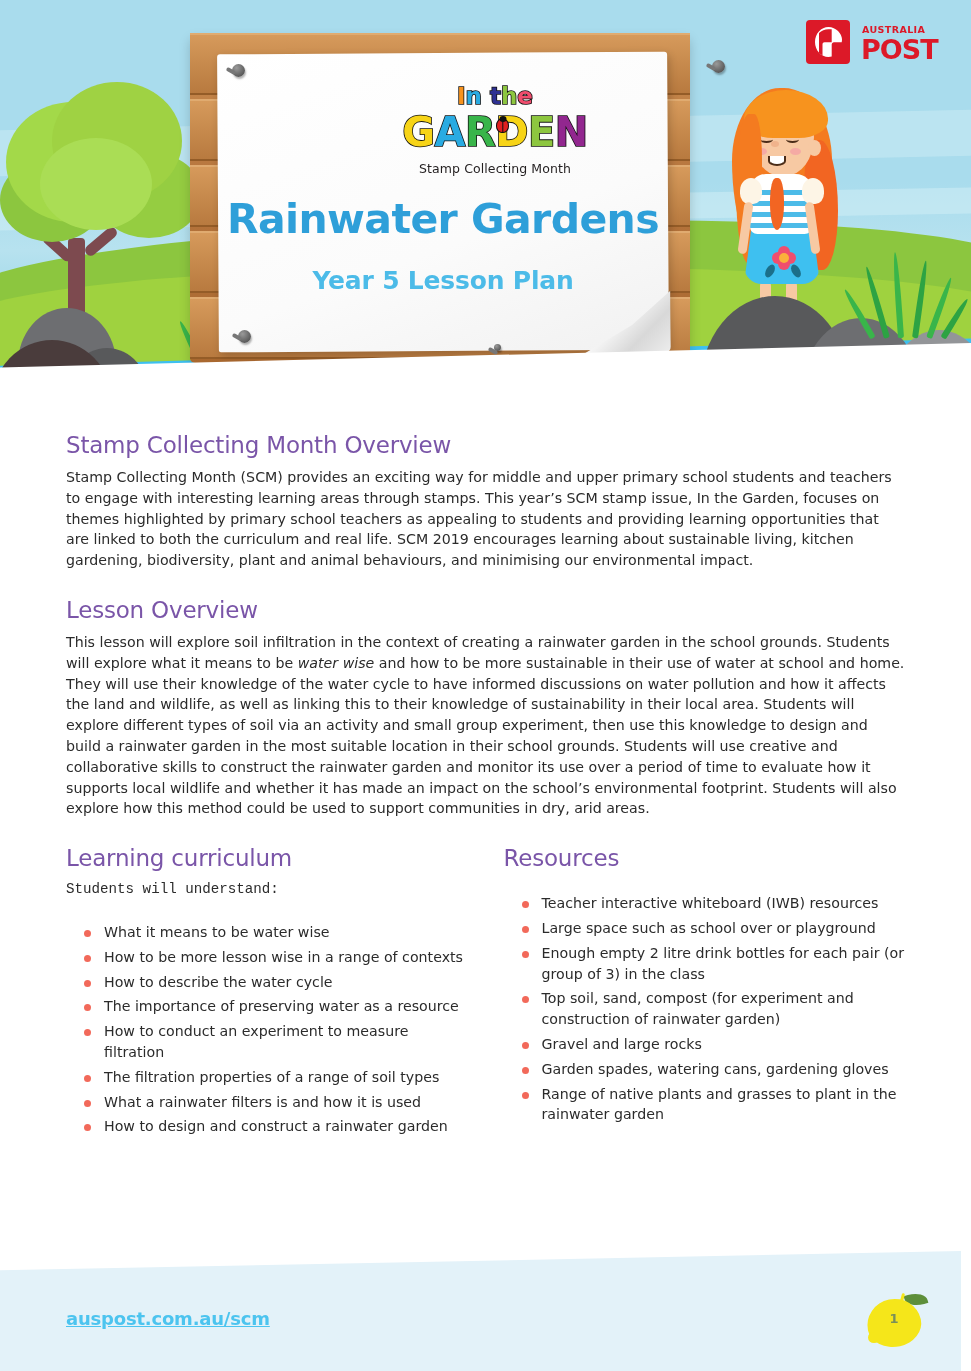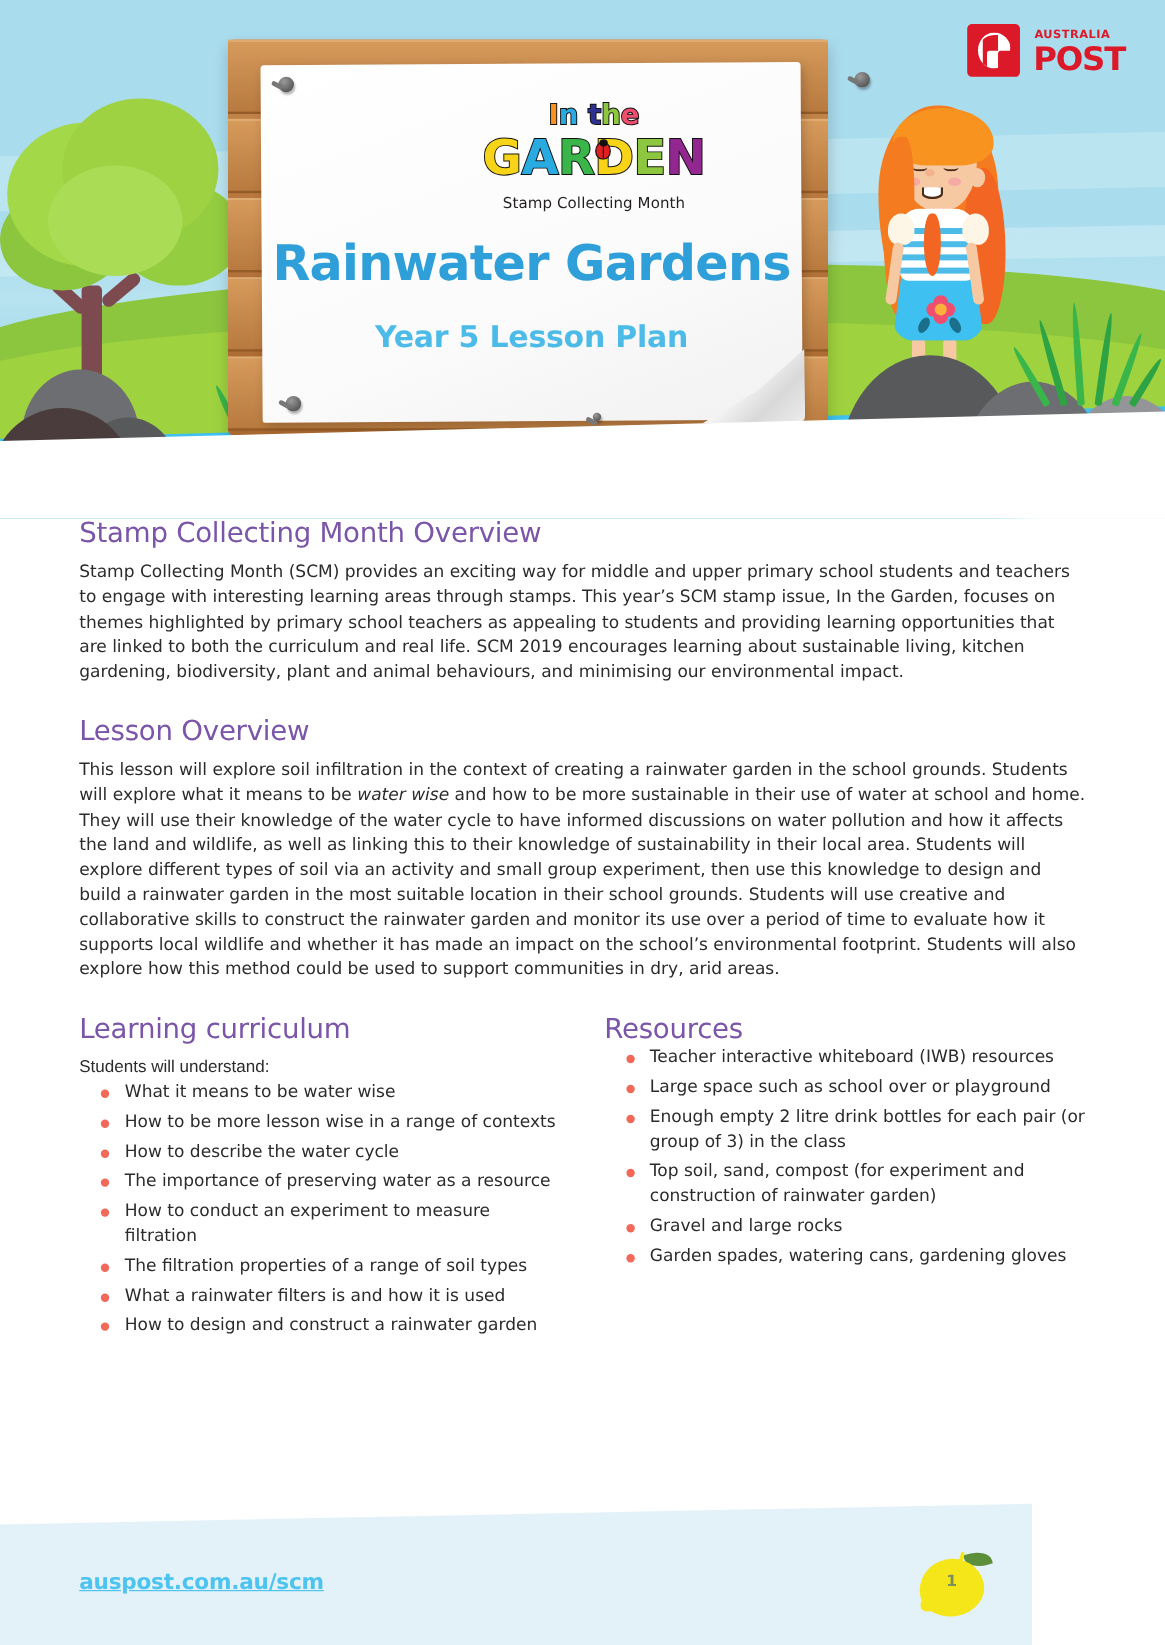--- a/index.html
+++ b/index.html
@@ -269,42 +269,42 @@
   }
   p.body em { font-style: italic; }
 
   .two-col {
     display: flex; gap: 36px; margin-top: 26px;
   }
   .col { flex: 1 1 0; min-width: 0; }
   .col.left { max-width: 408px; }
   .col.right { max-width: 420px; }
   .intro-line {
-    font-family: Liberation Sans, sans-serif;
+    font-family: Liberation Mono, monospace;
     font-size: 14.2px; line-height: 20.8px; color: #2b2b2b;
     margin-top: 8px;
   }
-  ul.bullets { list-style: none; margin-top: 0; }
+  ul.bullets { list-style: none; margin-top: 22px; }
   ul.bullets li {
     position: relative;
     padding-left: 38px;
     font-family: "DejaVu Sans", sans-serif;
     font-size: 14.2px; line-height: 20.8px; color: #2b2b2b;
     margin-bottom: 4px;
   }
   ul.bullets li::before {
     content: ""; position: absolute; left: 18px; top: 8px;
     width: 7px; height: 7px; border-radius: 50%;
     background: #f2695a;
   }
   .res-list { margin-top: 10px; }
 
   
   .footer-wrap {
-    position: absolute; left: 0; bottom: 0; width: 860px; height: 120px;
+    position: absolute; left: 0; bottom: 0; width: 961px; height: 120px;
     overflow: hidden;
   }
   .footer-band {
     position: absolute; left: -30px; bottom: -30px; width: 1040px; height: 130px;
     background: #e3f2f9;
     transform: rotate(-1.15deg);
     transform-origin: left bottom;
   }
   .footer-url {
     position: absolute; left: 66px; bottom: 42px;
@@ -522,20 +522,21 @@
       </div>
       <div class="col right">
         <h2 class="section-title">Resources</h2>
         <ul class="bullets res-list">
             <li>Teacher interactive whiteboard (IWB) resources</li>
             <li>Large space such as school over or playground</li>
             <li>Enough empty 2 litre drink bottles for each pair (or group of 3) in the class</li>
             <li>Top soil, sand, compost (for experiment and construction of rainwater garden)</li>
             <li>Gravel and large rocks</li>
             <li>Garden spades, watering cans, gardening gloves</li>
+            <li>Range of native plants and grasses to plant in the rainwater garden</li>
           </ul>
       </div>
     </div>
   </div>
 
   <div class="footer-wrap">
     <div class="footer-band"></div>
     <a class="footer-url" href="#">auspost.com.au/scm</a>
     <div class="lemon">
       <div class="lemon-leaf"></div>

